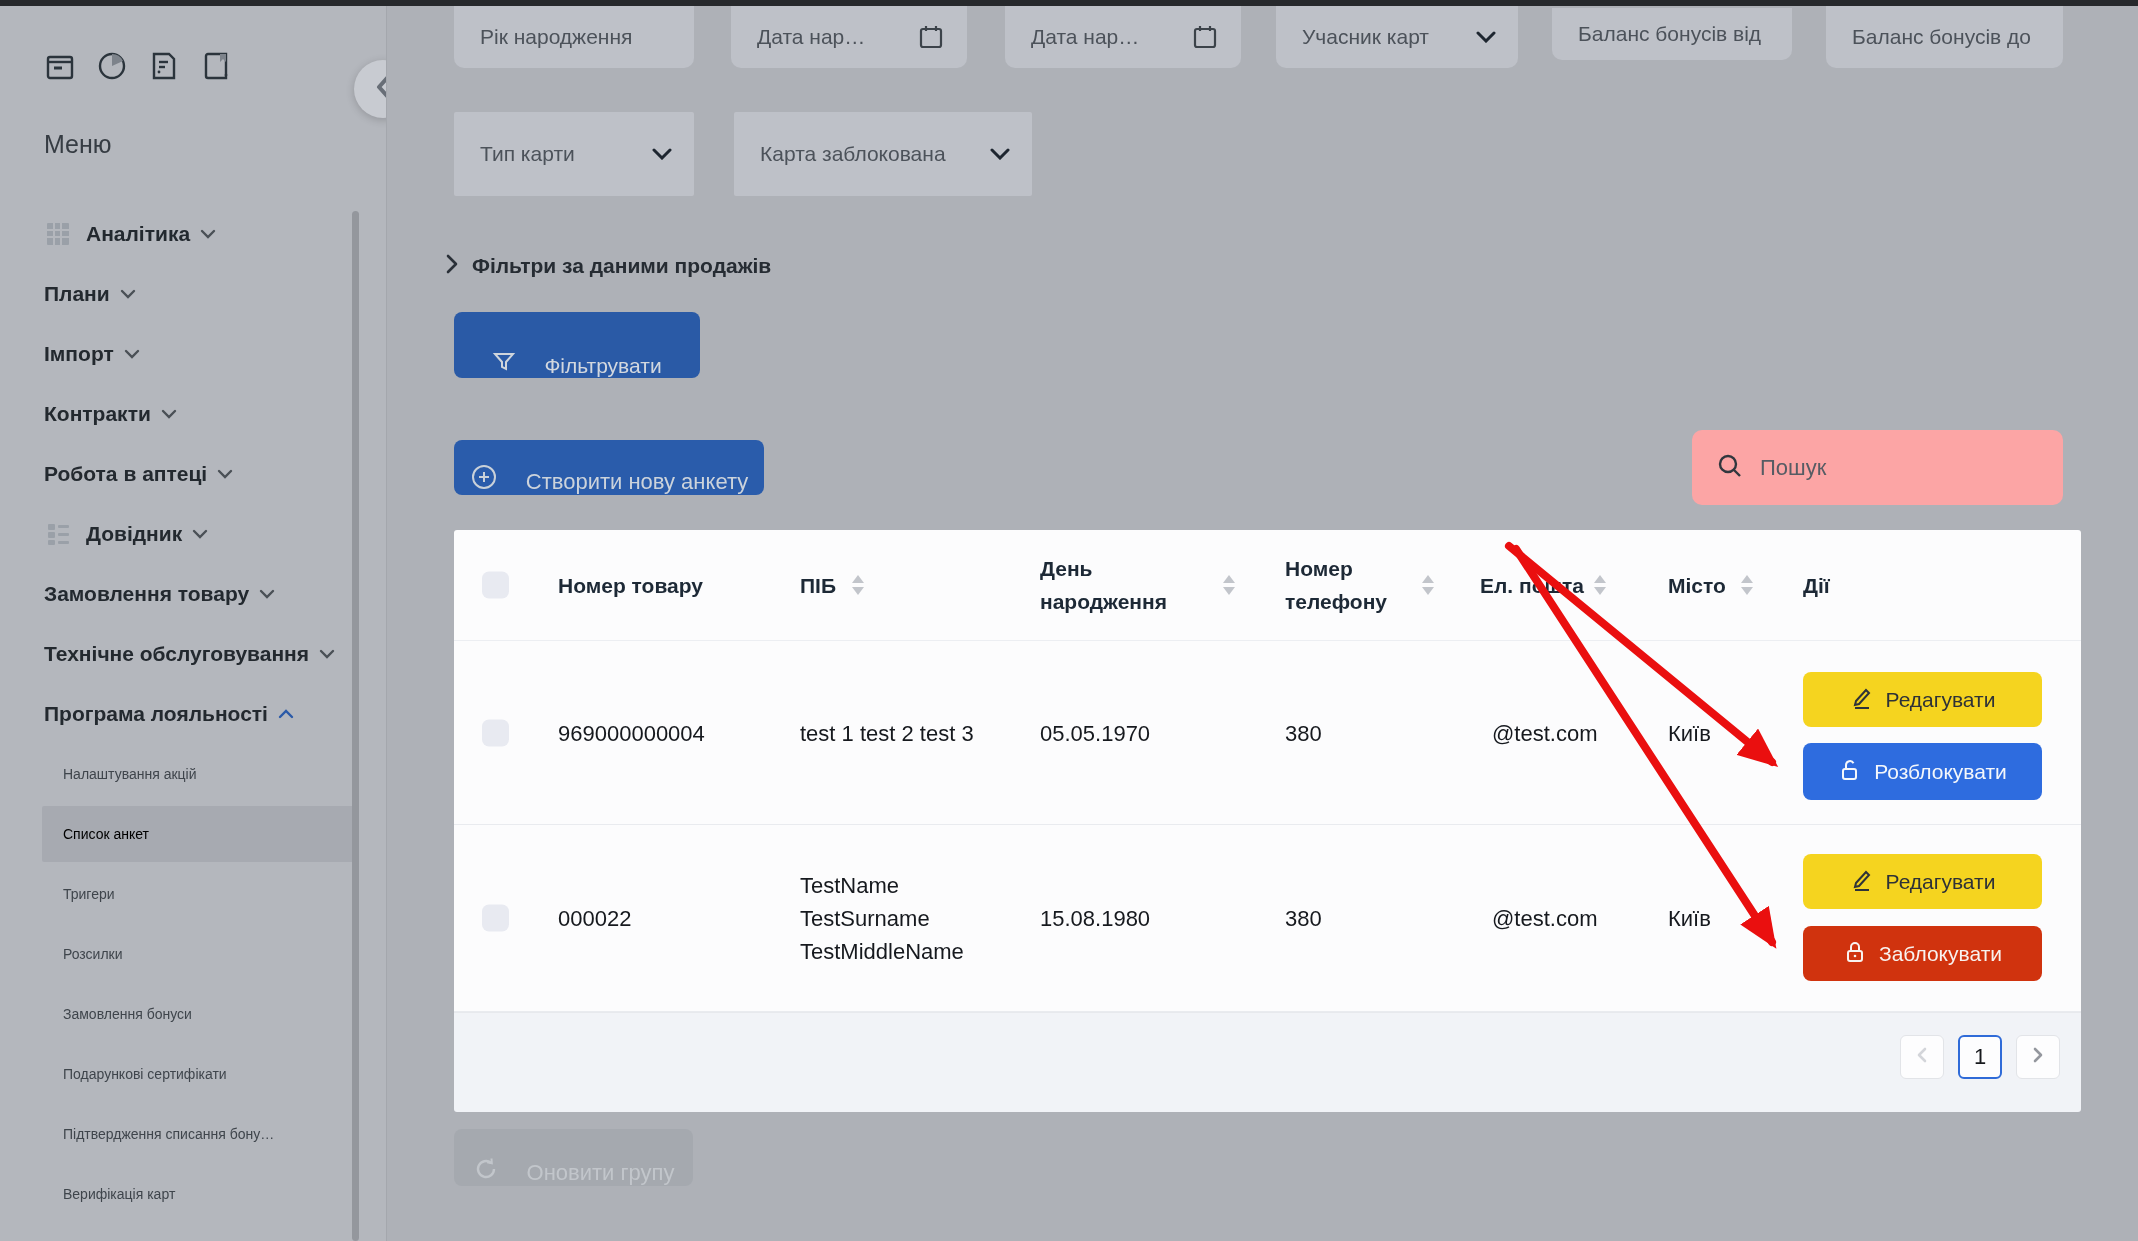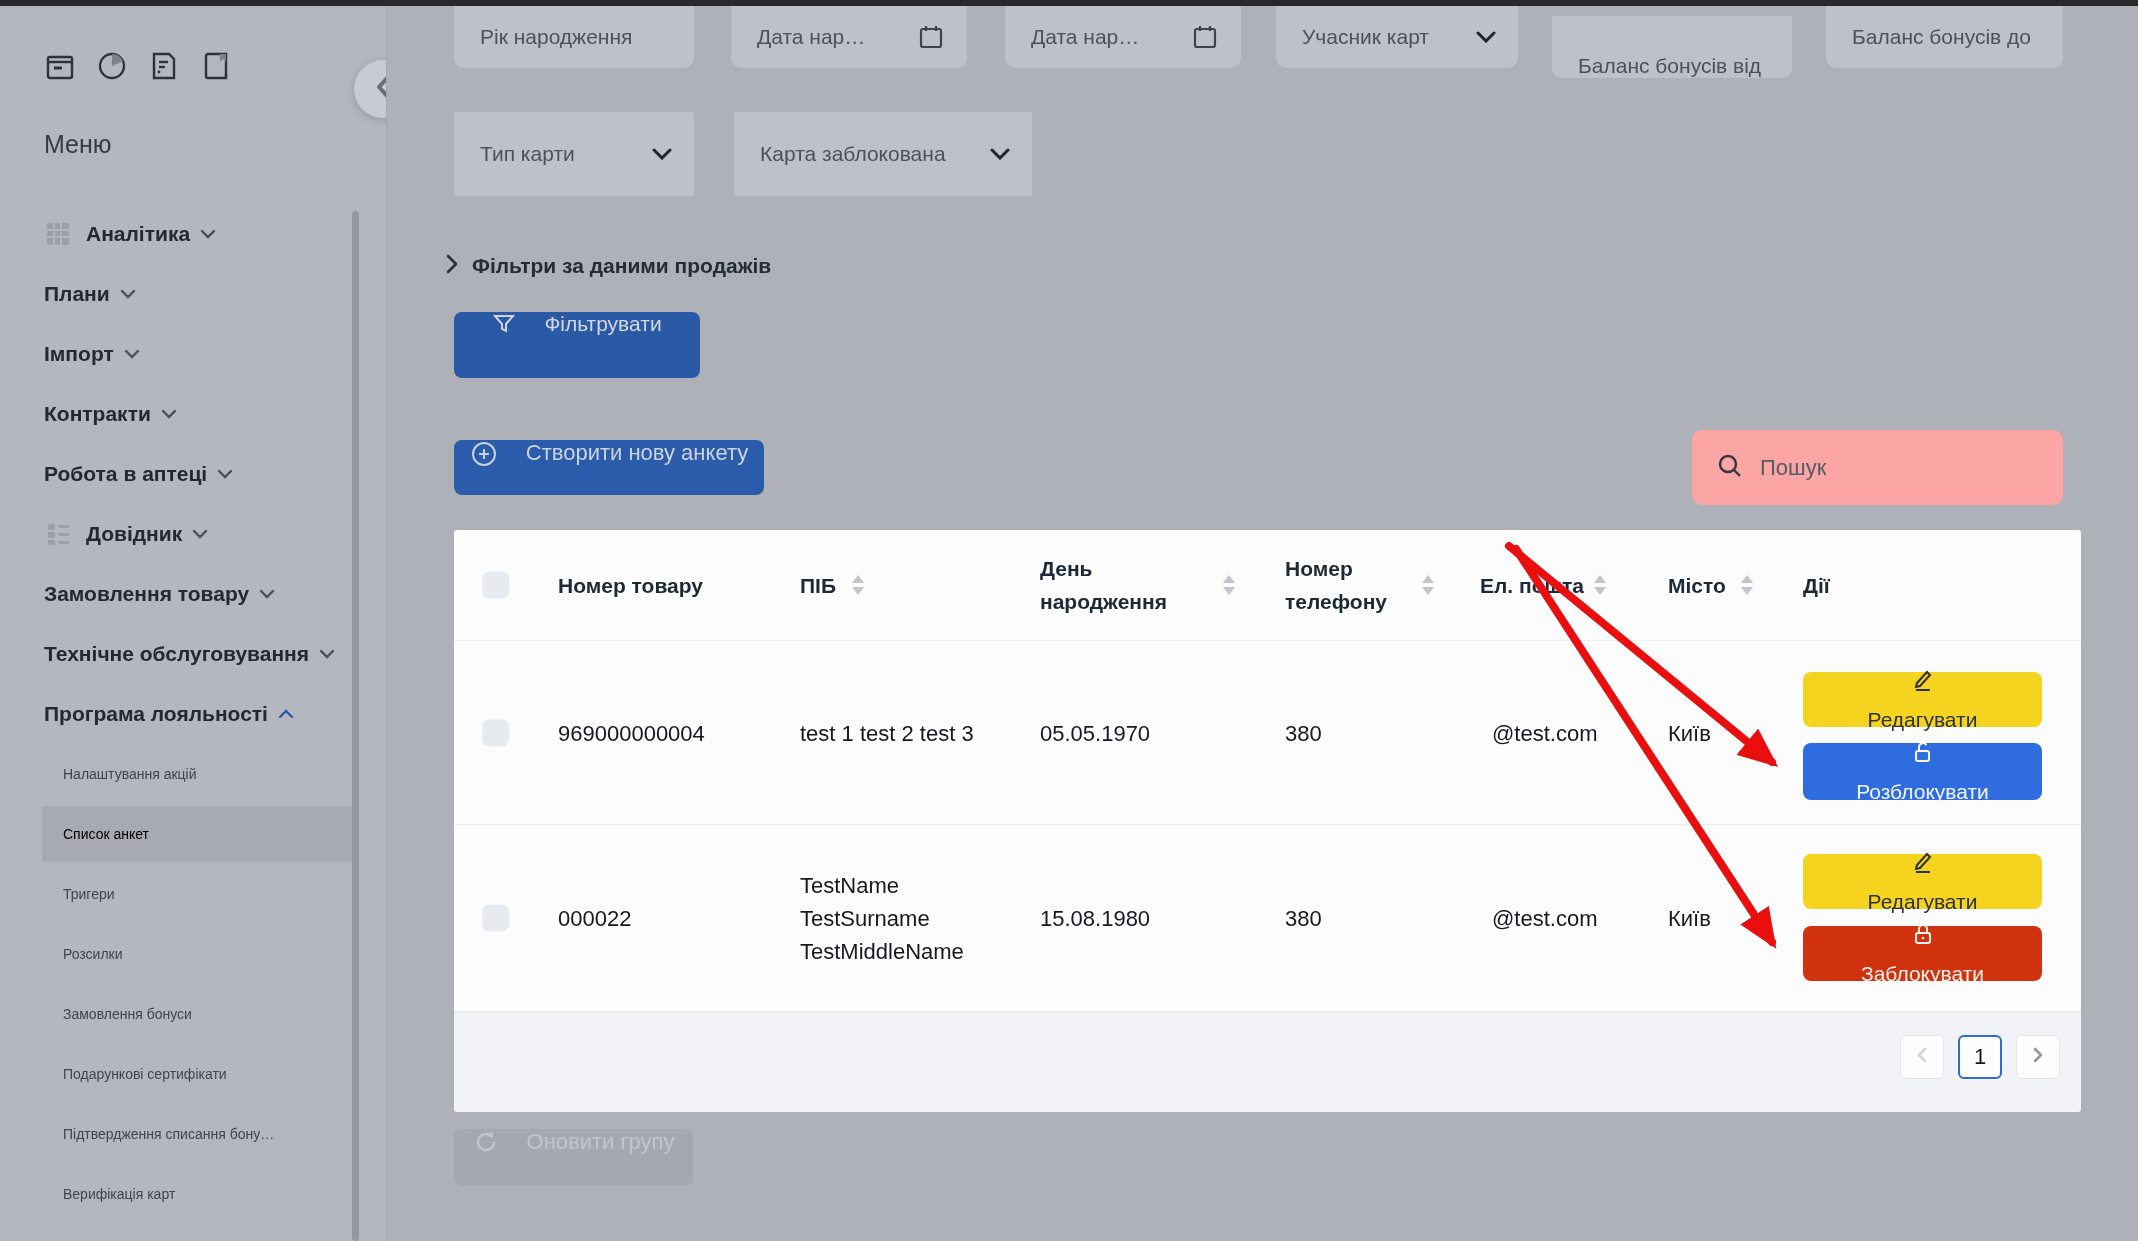--- a/index.html
+++ b/index.html
@@ -34,21 +34,21 @@
   
   .field{position:absolute;background:#bec1c8;border-radius:2px;display:flex;align-items:center;
          padding:0 22px 0 26px;box-sizing:border-box;cursor:text;}
   .field.cut{border-radius:0 0 10px 10px;}
   .field .ph{font-size:21px;color:#4c525a;flex:1;white-space:nowrap;overflow:hidden;}
   .field .ficon{flex:none;display:flex;align-items:center;}
 
   
   .expander{position:absolute;left:446px;top:246px;height:40px;display:flex;align-items:center;gap:14px;cursor:pointer;}
   .expander .ex-label{font-size:21px;font-weight:600;color:#262c33;}
-  .btn{position:absolute;border-radius:8px;display:flex;align-items:flex-start;justify-content:center;
+  .btn{position:absolute;border-radius:8px;display:flex;align-items:flex-end;justify-content:center;
        gap:28px;cursor:pointer;box-sizing:border-box;}
   .btn-filter{left:454px;top:312px;width:246px;height:66px;background:#2a5aa6;}
   .btn-filter .b-label{font-size:21px;font-weight:500;color:#d3d8df;}
   .btn-create{left:454px;top:440px;width:310px;height:55px;background:#2a5cab;}
   .btn-create .b-label{font-size:22px;color:#ccd3db;}
   .btn-update{left:454px;top:1129px;width:239px;height:57px;background:#a5a9af;cursor:default;}
   .btn-update .b-label{font-size:22px;color:#c2c6cb;}
 
   
   .search{position:absolute;left:1692px;top:430px;width:371px;height:75px;border-radius:10px;
@@ -70,21 +70,21 @@
             border-bottom:8px solid #c2c5cb;}
   .sort .down{width:0;height:0;border-left:6px solid transparent;border-right:6px solid transparent;
               border-top:8px solid #c2c5cb;}
   .trow{position:relative;border-bottom:1px solid #e9ebef;}
   .row1{height:183px;}
   .row2{height:186px;}
   .cell{position:absolute;top:50%;transform:translateY(-50%);font-size:22px;color:#16191e;line-height:33px;}
   .nowrap{white-space:nowrap;}
   .namecell{width:230px;}
   .action-btn{position:absolute;left:1349px;width:239px;border-radius:8px;display:flex;
-              align-items:center;justify-content:center;gap:12px;cursor:pointer;flex-direction:column;}
+              align-items:center;justify-content:center;gap:12px;cursor:pointer;}
   .ab-yellow{background:#f5d41f;}
   .ab-yellow .ab-label{font-size:21px;font-weight:500;color:#2e3237;}
   .ab-blue{background:#2e6cdf;}
   .ab-blue .ab-label{font-size:21px;font-weight:500;color:#f4f7fb;}
   .ab-red{background:#d0330e;}
   .ab-red .ab-label{font-size:21px;font-weight:500;color:#f8f2ef;}
   .tfoot{position:relative;height:99px;background:#f1f3f7;border-top:1px solid #e7e9ed;
          border-radius:0 0 3px 3px;}
   .pagebtn{position:absolute;top:22px;width:44px;height:44px;border-radius:6px;background:#fdfdfe;
            border:1px solid #e2e4e8;display:flex;align-items:center;justify-content:center;
@@ -275,21 +275,21 @@
     </span>
   </div>
   <div class="field cut" style="left:1276px;top:6px;width:242px;height:62px;">
     <span class="ph">Учасник карт</span>
     <span class="ficon">
       <svg width="20" height="12" viewBox="0 0 20 12" fill="none" stroke="#1e2630" stroke-width="3" stroke-linecap="round">
           <polyline points="2,2 10,10 18,2"></polyline>
         </svg>
     </span>
   </div>
-  <div class="field cut" style="left:1552px;top:16px;width:240px;height:62px;align-items:flex-end;">
+  <div class="field cut" style="left:1552px;top:8px;width:240px;height:52px;">
     <span class="ph">Баланс бонусів від</span>
   </div>
   <div class="field cut" style="left:1826px;top:6px;width:237px;height:62px;">
     <span class="ph">Баланс бонусів до</span>
   </div>
 
   <div class="field" style="left:454px;top:112px;width:240px;height:84px;">
     <span class="ph">Тип карти</span>
     <span class="ficon">
       <svg width="20" height="12" viewBox="0 0 20 12" fill="none" stroke="#1e2630" stroke-width="3" stroke-linecap="round">

